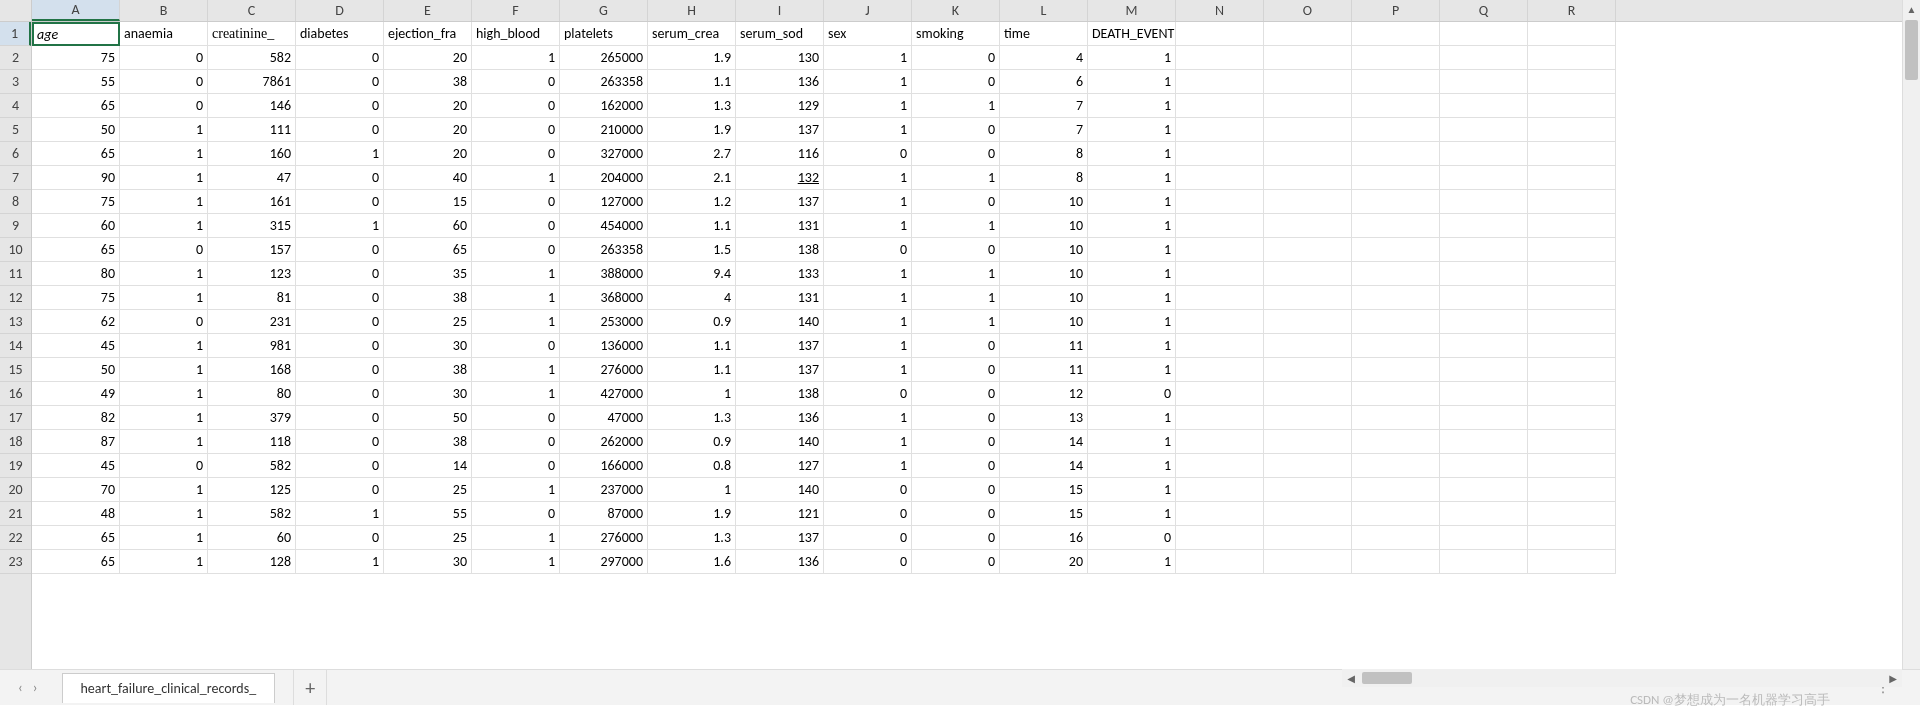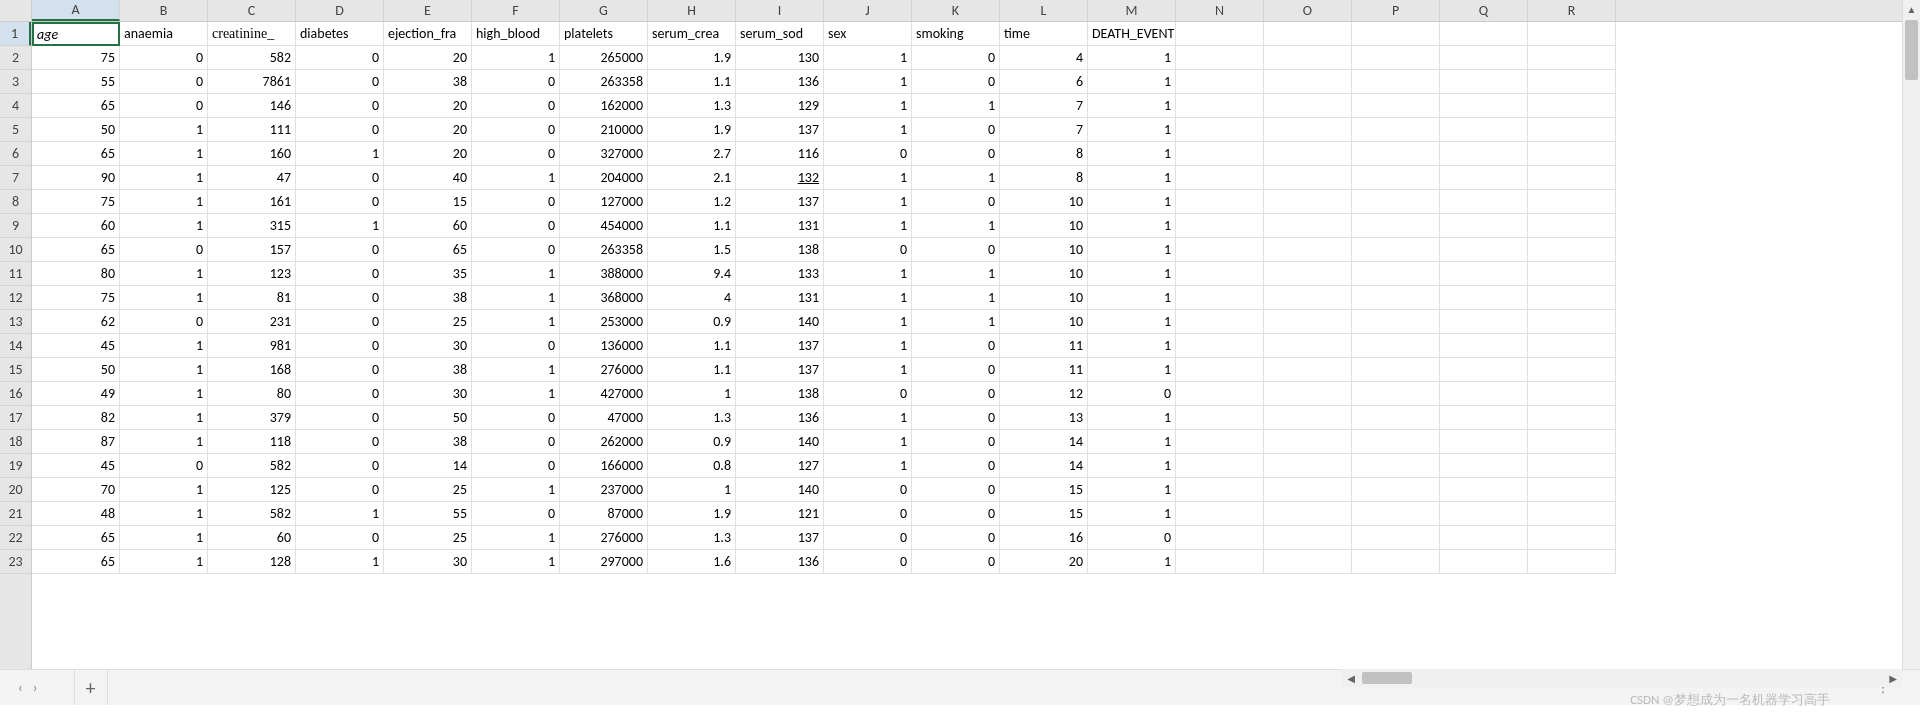--- a/index.html
+++ b/index.html
@@ -552,20 +552,21 @@
       <div class="vscroll-arrow-up">▲</div>
       <div class="vscroll-thumb"></div>
     </div>
   </div>
 
   <div class="tabs-bar">
     <div class="tab-nav">
       <span>‹</span>
       <span>›</span>
     </div>
+    <div class="tab">heart_failure_clinical_records_</div>
     <div class="tab-add">+</div>
     <div class="tab-menu">⋮</div>
     <div class="hscroll">
       <div class="hscroll-arrow">◀</div>
       <div class="hscroll-track">
           <div class="hscroll-thumb"></div>
         </div>
       <div class="hscroll-arrow">▶</div>
     </div>
   </div>

